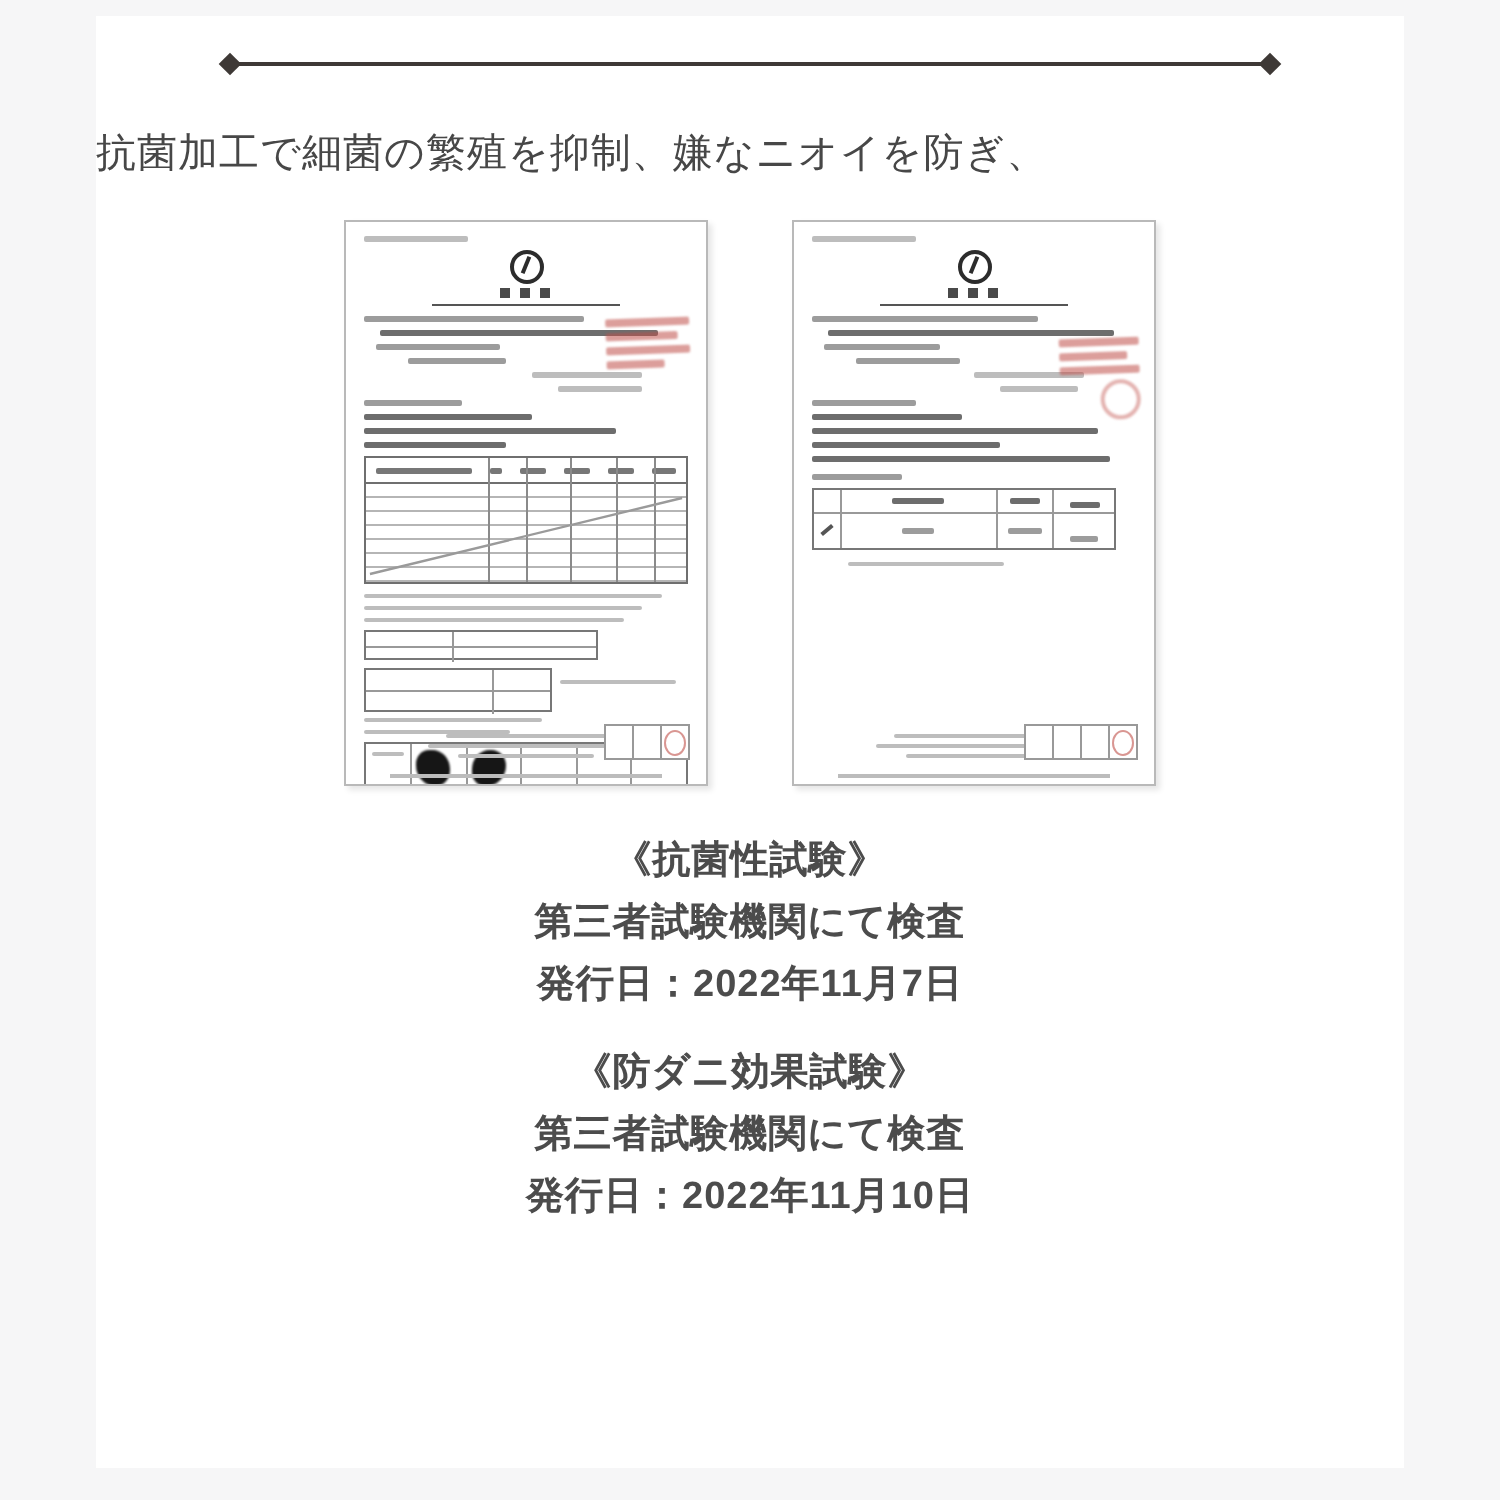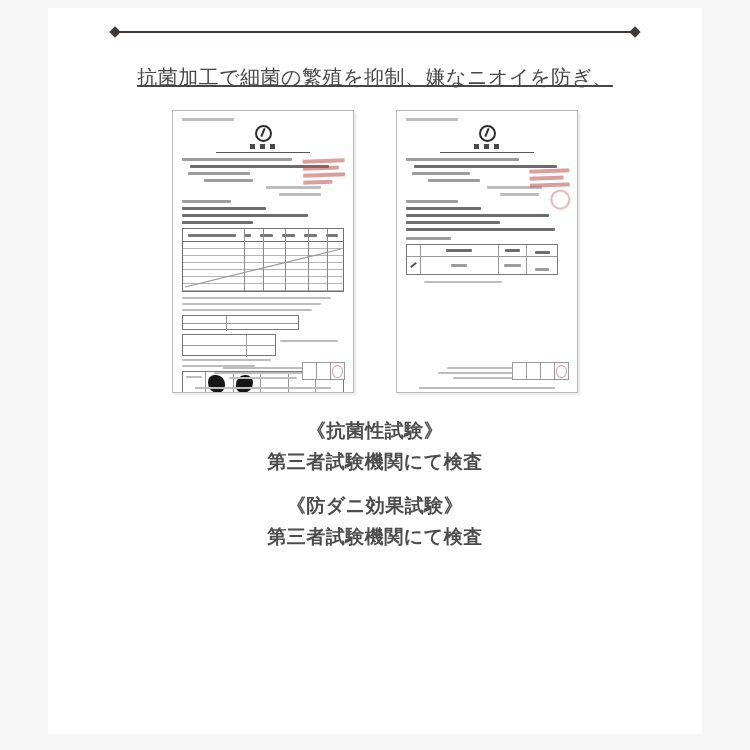--- a/index.html
+++ b/index.html
@@ -26,22 +26,22 @@
   }
   .divider::before,.divider::after{
     content:"";position:absolute;top:-3px;width:8px;height:8px;
     background:#3e3936;transform:rotate(45deg);
   }
   .divider::before{left:-4px;}
   .divider::after{right:-4px;}
 
   
   .desc{
-    margin-top:28px;text-align:center;
-    font-size:20px;line-height:33px;color:#474747;letter-spacing:0.5px;text-decoration:underline;
+    margin-top:28px;
+    font-size:20px;line-height:33px;color:#474747;letter-spacing:0.5px;
   }
 
   
   .docs{margin-top:16px;display:flex;justify-content:center;gap:42px;}
   .doc{
     position:relative;width:182px;height:283px;box-sizing:border-box;
     background:#fff;border:1px solid #b9b9b9;
     box-shadow:2px 2px 3px rgba(0,0,0,0.10);
     padding:7px 9px;overflow:hidden;
   }
@@ -308,21 +308,23 @@
             </div>
         </div>
         <div class="botline"></div>
       </div>
     </div>
 
     <div class="captions">
       <div class="cap-block">
         <div class="cap-line">《抗菌性試験》</div>
         <div class="cap-line">第三者試験機関にて検査</div>
+        <div class="cap-line">発行日：2022年11月7日</div>
       </div>
       <div class="cap-block">
         <div class="cap-line">《防ダニ効果試験》</div>
         <div class="cap-line">第三者試験機関にて検査</div>
+        <div class="cap-line">発行日：2022年11月10日</div>
       </div>
     </div>
 
   </div>
 </div>
 
 </body></html>

